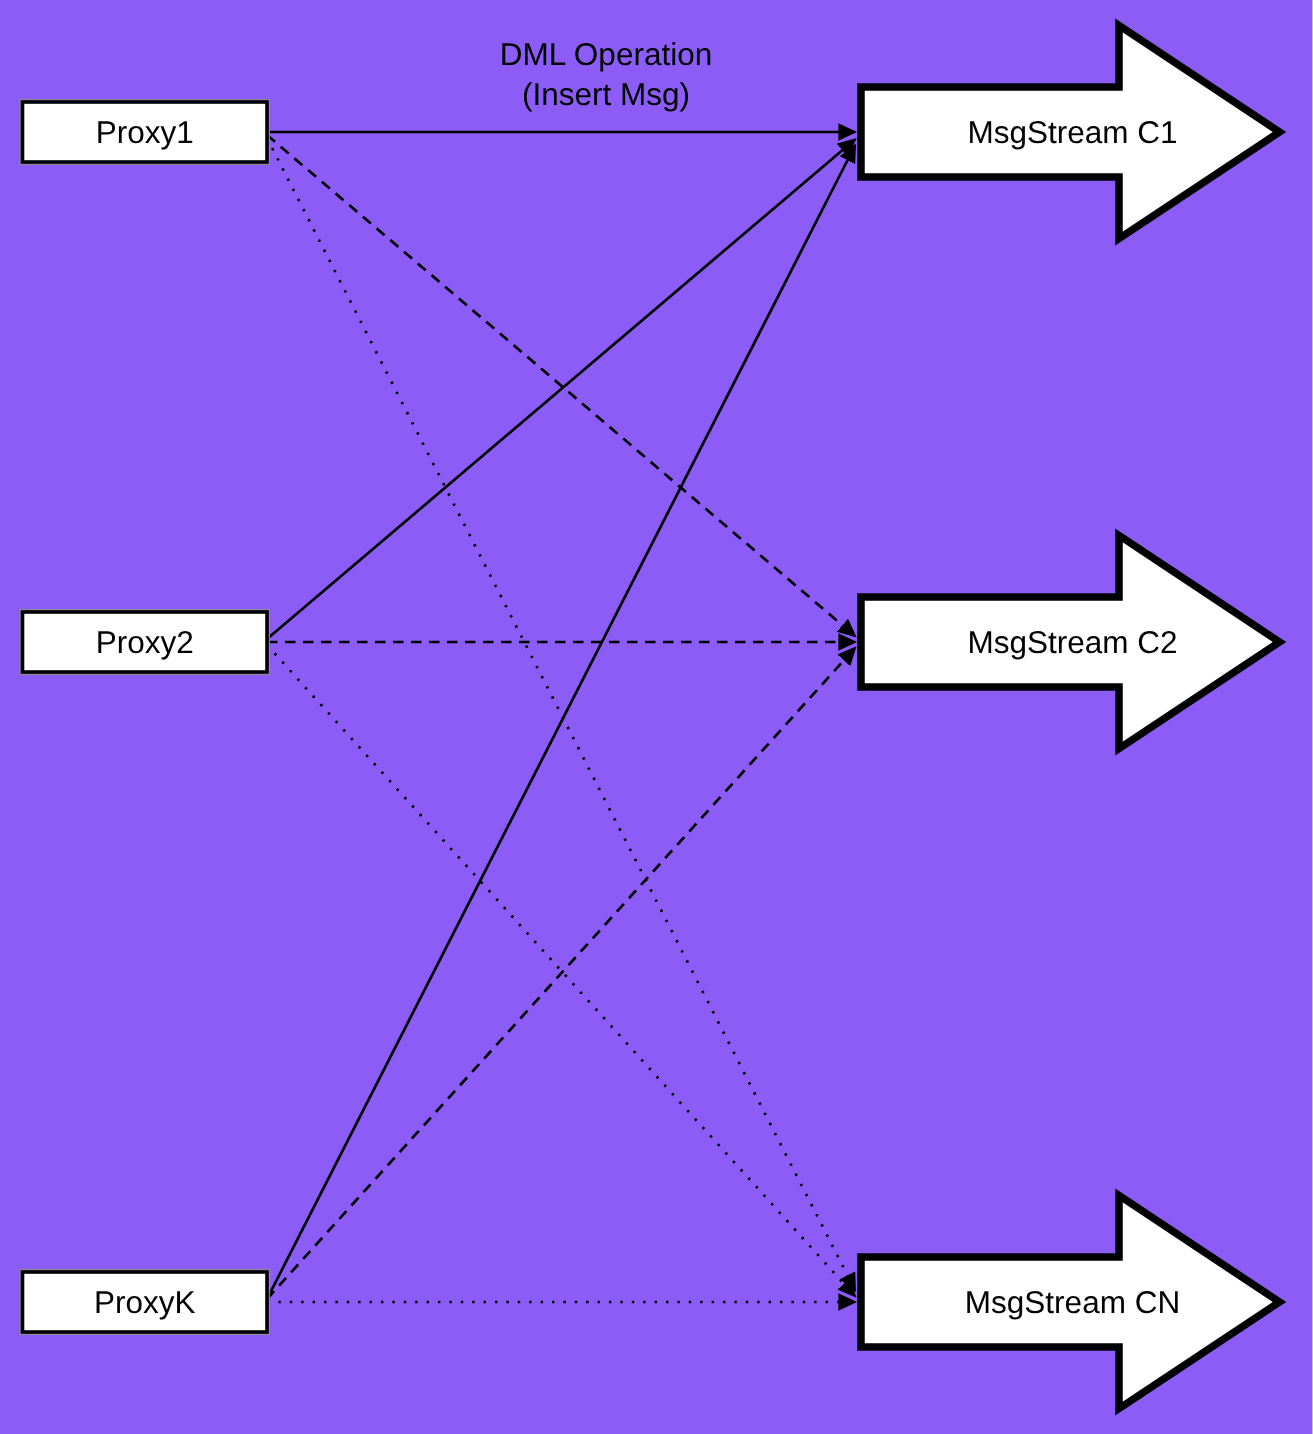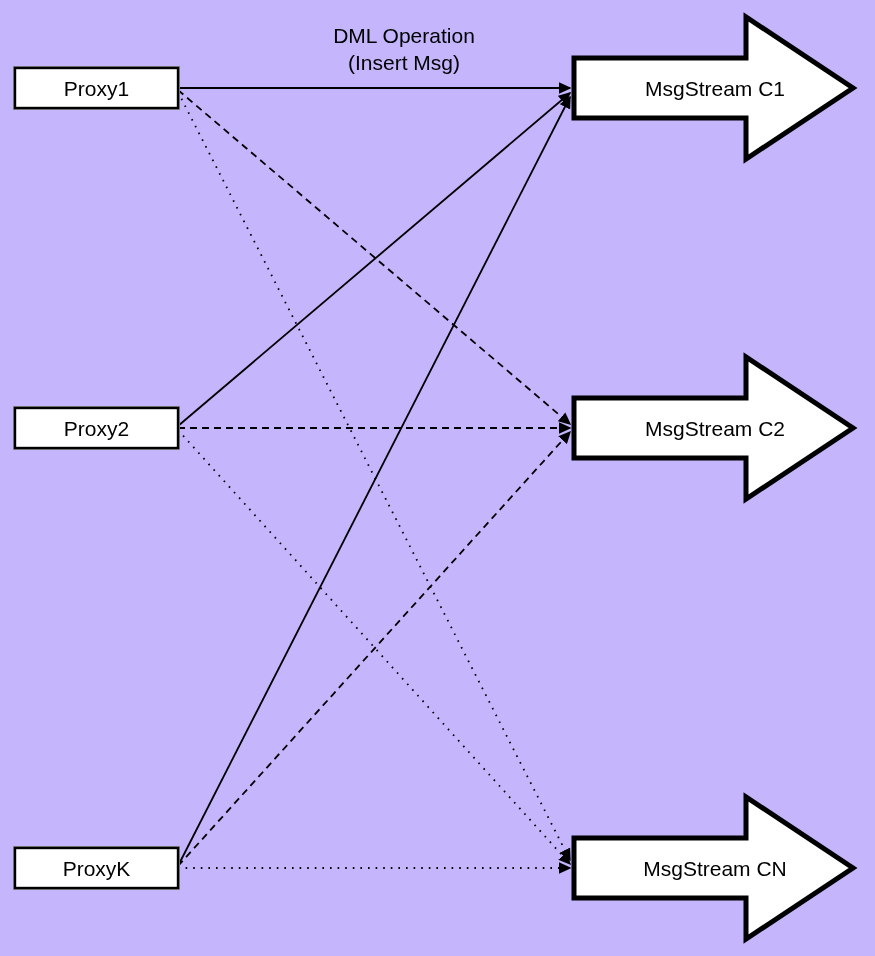--- a/index.html
+++ b/index.html
@@ -4,21 +4,21 @@
 <style>
   html, body {
     margin: 0;
     padding: 0;
     background: #ffffff;
   }
   .canvas-wrap {
     position: relative;
     width: 875px;
     height: 956px;
-    background: #c4b5fd;
+    background: #8b5cf6;
     overflow: hidden;
   }
   svg {
     display: block;
     font-family: "Liberation Sans", sans-serif;
   }
   .diagram-text {
     font-size: 21px;
     fill: #000000;
     font-family: "Liberation Sans", sans-serif;

